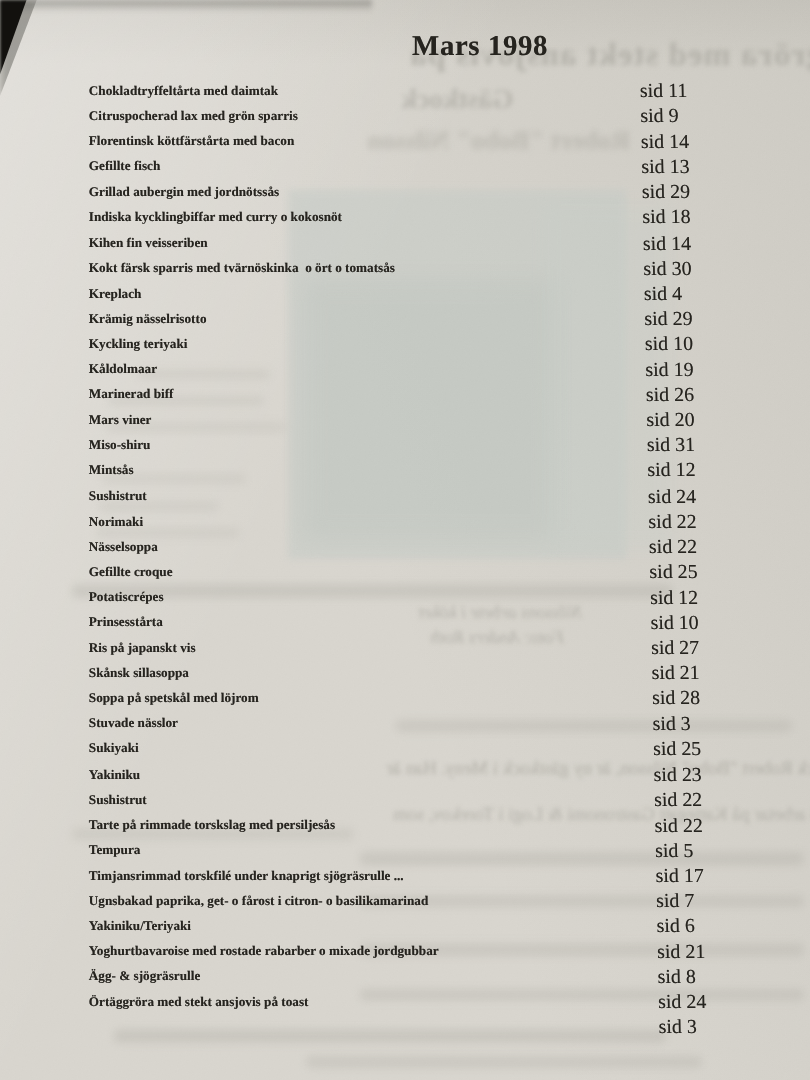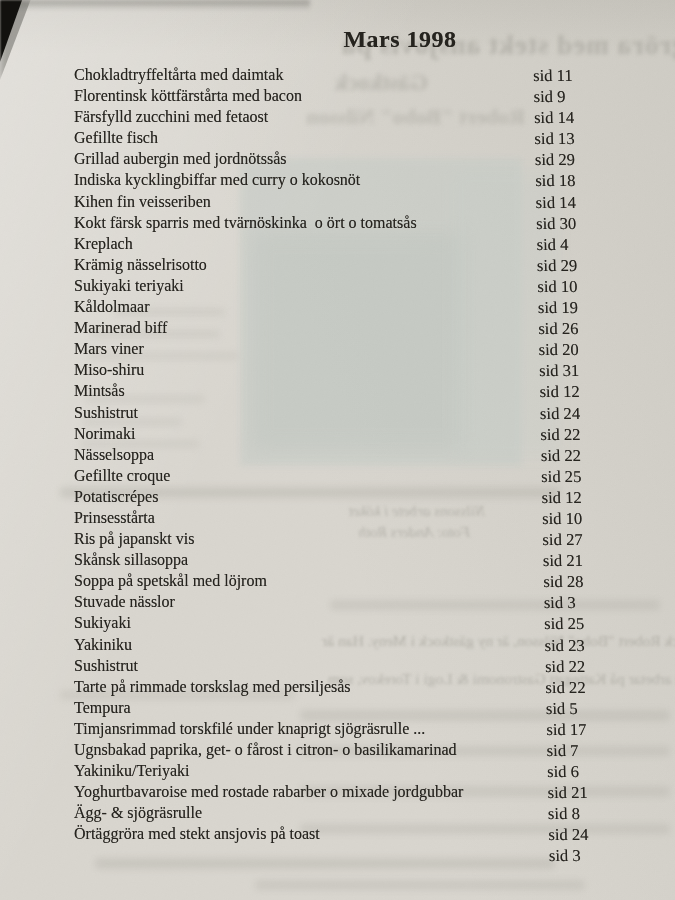--- a/index.html
+++ b/index.html
@@ -50,22 +50,22 @@
     filter:blur(1.8px);opacity:.75;}
   .smudge{position:absolute;background:var(--show-through,#aeaca4);
     filter:blur(3.5px);border-radius:4px;pointer-events:none;}
 
   .title{position:absolute;left:400px;top:26px;transform:translateX(-50%);
     margin:0;font-size:24px;font-weight:bold;letter-spacing:.5px;
     color:var(--ink,#26241f);text-shadow:0 0 .5px rgba(38,36,31,.55);}
 
   .toc{position:absolute;left:74px;top:66px;width:460px;}
   .toc .row{height:21.1px;}
-  .dish{font-size:16px;color:var(--ink,#26241f);white-space:pre;
-    text-shadow:0 0 .5px rgba(38,36,31,.5);}
+  .dish{font-size:11px;color:var(--ink,#26241f);white-space:pre;
+    text-shadow:0 0 .5px rgba(38,36,31,.5);font-weight:bold;}
   .pages{position:absolute;left:533px;top:66px;width:70px;
     transform:skewX(1.15deg);transform-origin:0 0;}
   .prow{height:21.1px;font-size:16.6px;color:var(--ink,#26241f);white-space:nowrap;
     text-shadow:0 0 .5px rgba(38,36,31,.5);}
 
   .grain{position:absolute;inset:0;opacity:.45;mix-blend-mode:multiply;pointer-events:none;}
 </style>
 </head>
 <body>
 
@@ -102,28 +102,28 @@
   <div class="smudge" style="left:80px;top:440px;width:120px;height:8px;opacity:.18;"></div>
 
   <h1 class="title">Mars 1998</h1>
 
   <div class="toc">
 
       <div class="row">
         <span class="dish">Chokladtryffeltårta med daimtak</span>
       </div>
 
+      <div class="row">
+        <span class="dish">Citruspocherad lax med grön sparris</span>
+      </div>
 
       <div class="row">
         <span class="dish">Florentinsk köttfärstårta med bacon</span>
       </div>
 
-      <div class="row">
-        <span class="dish">Färsfylld zucchini med fetaost</span>
-      </div>
 
       <div class="row">
         <span class="dish">Gefillte fisch</span>
       </div>
 
       <div class="row">
         <span class="dish">Grillad aubergin med jordnötssås</span>
       </div>
 
       <div class="row">
@@ -140,21 +140,21 @@
 
       <div class="row">
         <span class="dish">Kreplach</span>
       </div>
 
       <div class="row">
         <span class="dish">Krämig nässelrisotto</span>
       </div>
 
       <div class="row">
-        <span class="dish">Sukiyaki teriyaki</span>
+        <span class="dish">Kyckling teriyaki</span>
       </div>
 
       <div class="row">
         <span class="dish">Kåldolmaar</span>
       </div>
 
       <div class="row">
         <span class="dish">Marinerad biff</span>
       </div>
 

